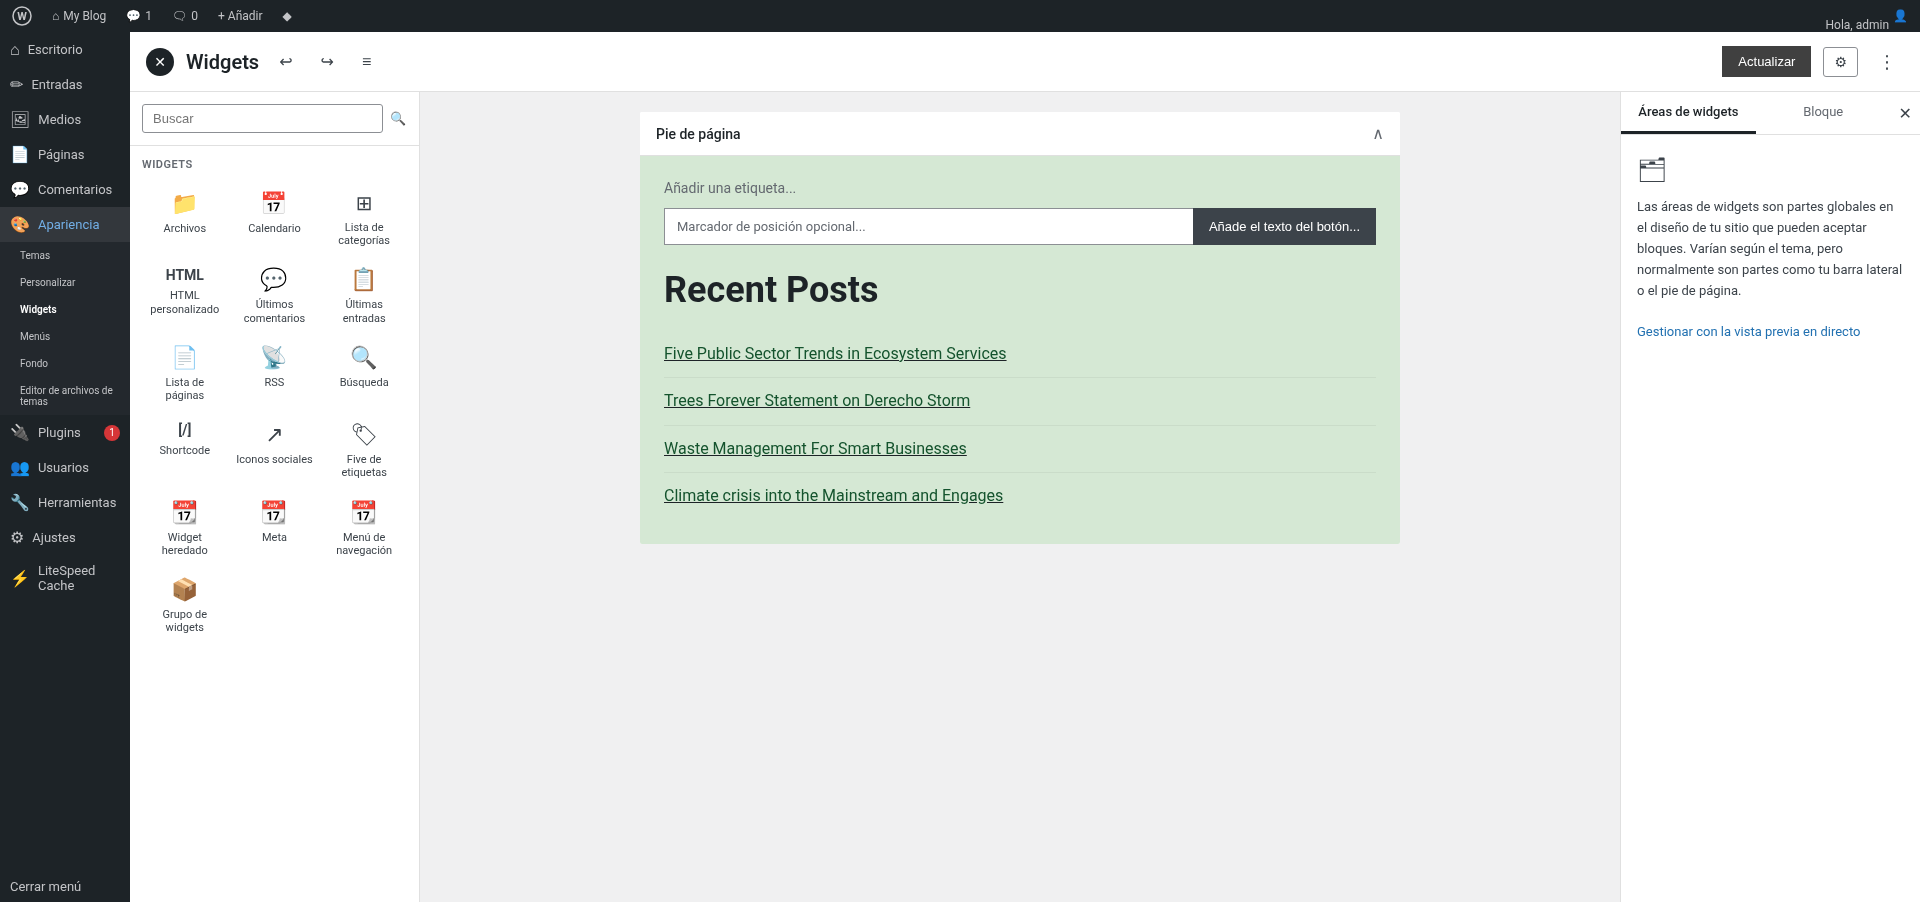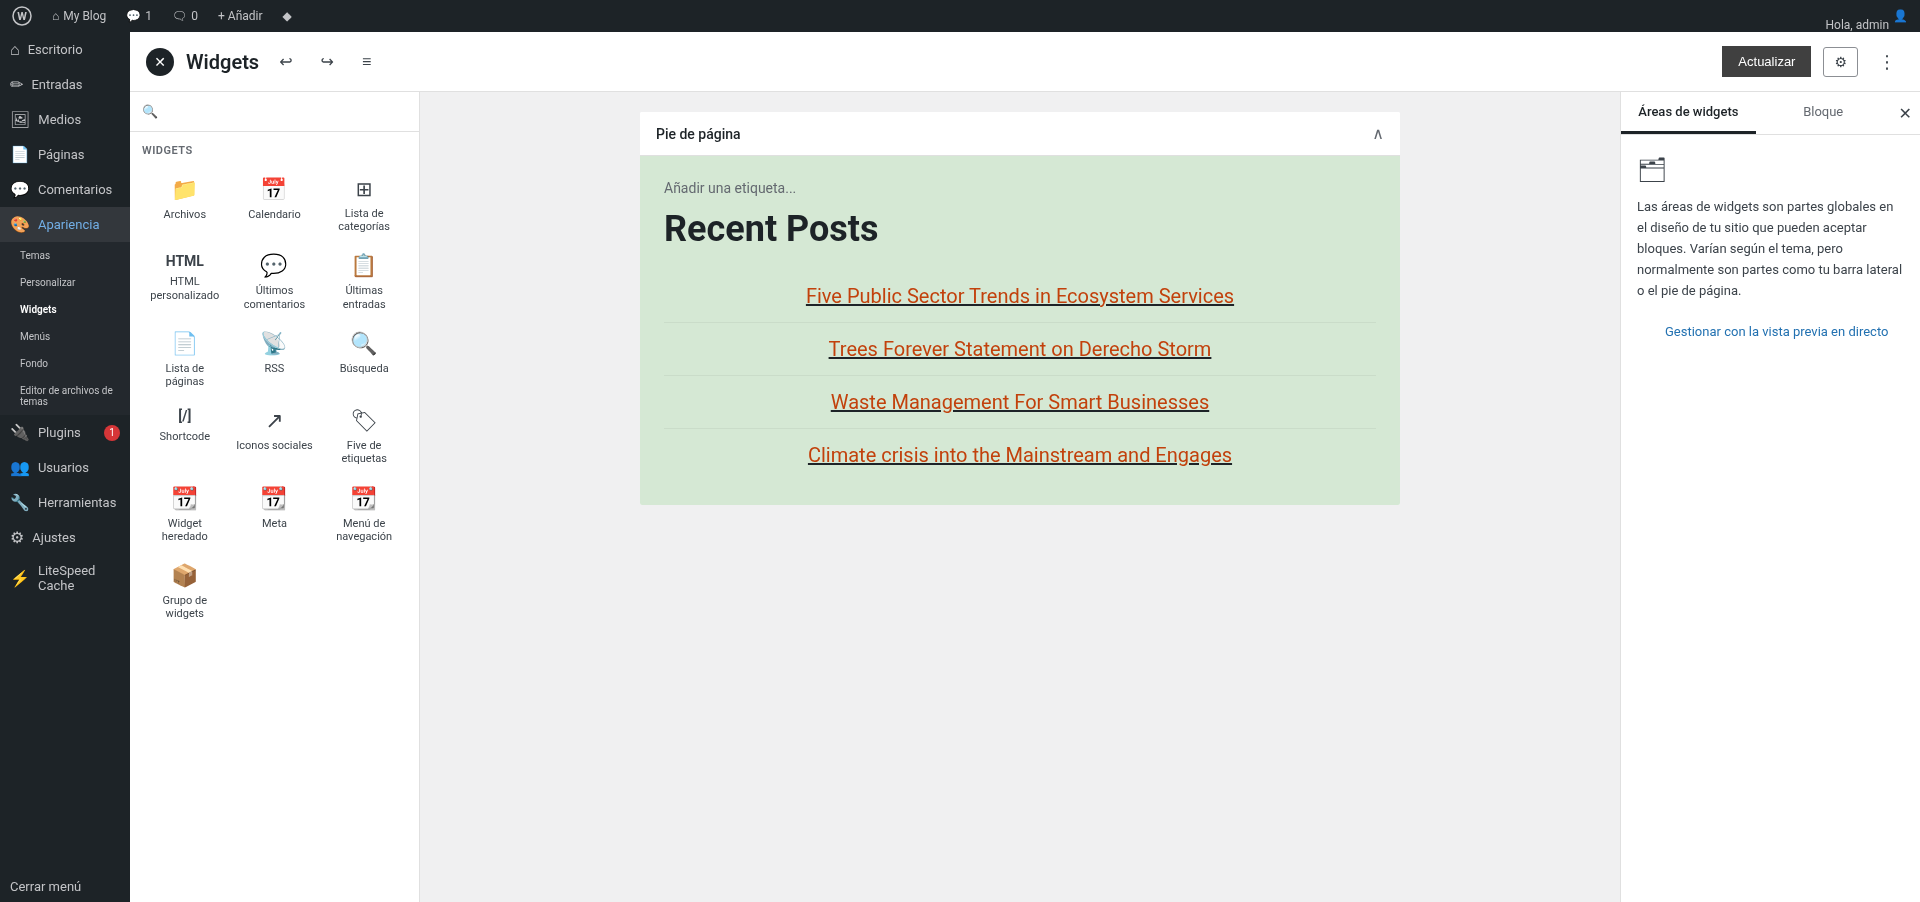--- a/index.html
+++ b/index.html
@@ -247,28 +247,27 @@
 
     .recent-posts-section { }
     .recent-posts-title {
       font-size: 36px;
       font-weight: 700;
       color: #1d2327;
       margin-bottom: 20px;
     }
     .recent-post-link {
       display: block;
-      color: #c2410c;
-      font-size: 20px;
+      color: #14532d;
+      font-size: 16px;
       text-decoration: underline;
       text-decoration-color: #1d2327;
       padding: 12px 0;
       border-bottom: 1px solid rgba(0,0,0,0.05);
       line-height: 1.4;
-      text-align: center;
     }
     .recent-post-link:last-child { border-bottom: none; }
 
     
     .right-panel {
       width: 300px;
       background: #fff;
       border-left: 1px solid #e0e0e0;
       display: flex;
       flex-direction: column;
@@ -309,21 +308,20 @@
       line-height: 1.6;
     }
     .right-panel-icon {
       font-size: 24px;
       margin-bottom: 8px;
       color: #3c434a;
     }
     .right-panel-link {
       color: #2271b1;
       text-decoration: none;
-      margin-left: 28px;
     }
 
     
     .canvas-area::-webkit-scrollbar { width: 10px; }
     .canvas-area::-webkit-scrollbar-track { background: #f0f0f1; }
     .canvas-area::-webkit-scrollbar-thumb { background: #c3c4c7; border-radius: 4px; }
     .widget-list-scroll::-webkit-scrollbar { width: 6px; }
     .widget-list-scroll::-webkit-scrollbar-thumb { background: #c3c4c7; border-radius: 4px; }
   </style>
 </head>
@@ -459,20 +457,21 @@
       </button>
       <button class="more-btn">
         <span>⋮</span>
       </button>
     </div>
 
     <div class="widgets-body">
 
       <div class="widget-panel">
         <div class="widget-search">
+          <input type="text" placeholder="Buscar" style="">
           <span class="widget-search-icon">🔍</span>
         </div>
         <div class="widget-list-scroll">
           <div class="widget-section-label">WIDGETS</div>
           <div class="widget-grid">
 
             <div class="widget-item">
               <span class="widget-item-icon">📁</span>
               <span class="widget-item-label">Archivos</span>
             </div>
@@ -548,20 +547,24 @@
       <div class="canvas-area">
         <div class="footer-widget-area">
 
           <div class="footer-area-header">
             <span>Pie de página</span>
             <span class="footer-area-chevron">∧</span>
           </div>
 
           <div class="footer-content">
             <div class="add-label-btn">Añadir una etiqueta...</div>
+            <div class="search-widget">
+              <div class="search-input-area">Marcador de posición opcional...</div>
+              <button class="search-btn-area">Añade el texto del botón...</button>
+            </div>
             <div class="recent-posts-section">
               <div class="recent-posts-title">Recent Posts</div>
               <a class="recent-post-link">Five Public Sector Trends in Ecosystem Services</a>
               <a class="recent-post-link">Trees Forever Statement on Derecho Storm</a>
               <a class="recent-post-link">Waste Management For Smart Businesses</a>
               <a class="recent-post-link">Climate crisis into the Mainstream and Engages</a>
             </div>
           </div>
         </div>
       </div>

